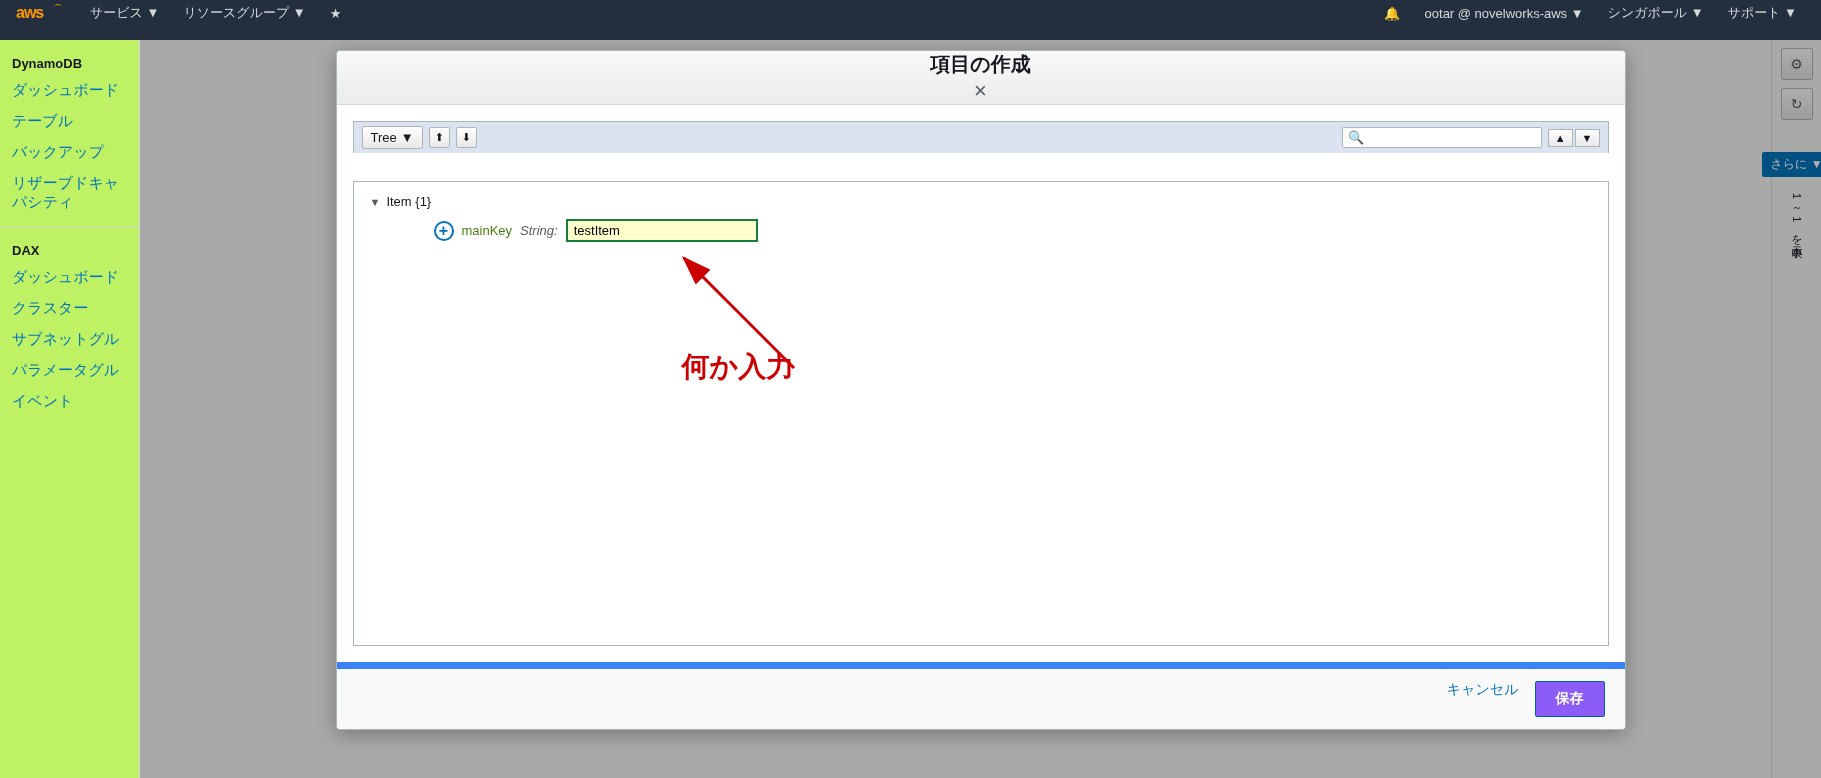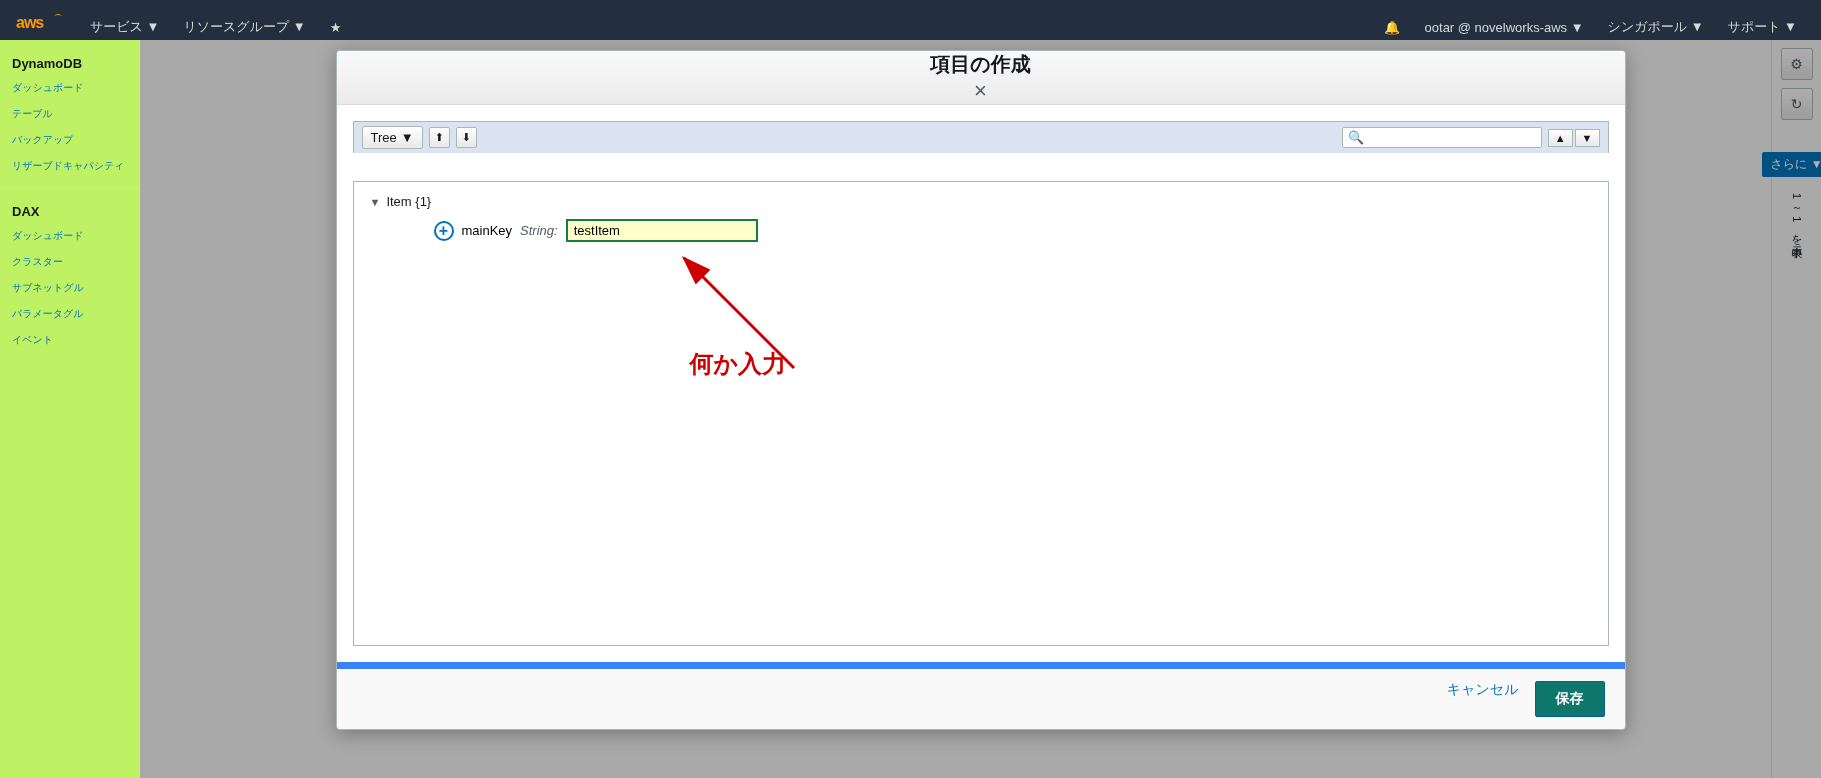--- a/index.html
+++ b/index.html
@@ -11,21 +11,21 @@
       overflow: hidden;
       position: relative;
     }
 
     
     .top-nav {
       width: 100%;
       height: 40px;
       background: #232f3e;
       display: flex;
-      align-items: flex-end;
+      align-items: flex-start;
       padding: 0 16px;
       position: relative;
       z-index: 10;
     }
     .top-nav-logo {
       width: 48px;
       height: 30px;
       margin-right: 16px;
       display: flex;
       align-items: center;
@@ -85,21 +85,21 @@
       flex-shrink: 0;
       z-index: 1;
     }
     .sidebar-section-title {
       font-size: 13px;
       font-weight: bold;
       color: #16191f;
       padding: 8px 12px 4px;
     }
     .sidebar-item {
-      font-size: 10px;
+      font-size: 15px;
       color: #0073bb;
       padding: 6px 12px;
       cursor: pointer;
     }
     .sidebar-divider {
       height: 1px;
       background: #d5dbdb;
       margin: 8px 0;
     }
 
@@ -278,21 +278,21 @@
       font-size: 16px;
       line-height: 16px;
       text-align: center;
       cursor: pointer;
       display: flex;
       align-items: center;
       justify-content: center;
       font-weight: bold;
     }
     .attr-name {
-      color: #000000;
+      color: #4d7c0f;
       font-weight: normal;
     }
     .attr-type {
       color: #545b64;
       font-style: italic;
     }
     .attr-value-input {
       border: 2px solid #15803d;
       background: #ffffcc;
       padding: 2px 6px;
@@ -312,21 +312,21 @@
       background: #f9f9f9;
       border-radius: 0 0 4px 4px;
     }
     .cancel-link {
       color: #0073bb;
       font-size: 14px;
       cursor: pointer;
       text-decoration: none;
     }
     .save-btn {
-      background: #0f766e;
+      background: #8b5cf6;
       color: #fff;
       border: 1px solid #0060a0;
       border-radius: 2px;
       padding: 8px 20px;
       font-size: 14px;
       font-weight: bold;
       cursor: pointer;
     }
     .right-icon-btn {
       width: 32px;
@@ -451,21 +451,21 @@
 
               <svg style="position:absolute; top:0; left:300px; width:200px; height:130px;">
                 <defs>
                   <marker id="arrowhead" markerWidth="10" markerHeight="7" refX="9" refY="3.5" orient="auto">
                     <polygon points="0 0, 10 3.5, 0 7" fill="#cc0000"></polygon>
                   </marker>
                 </defs>
                 <line x1="140" y1="120" x2="30" y2="10" stroke="#cc0000" stroke-width="3" marker-end="url(#arrowhead)"></line>
               </svg>
 
-              <div style="position:absolute; top:100px; left:336px; color:#cc0000; font-size:24px; font-weight:bold;">何か入力</div>
+              <div style="position:absolute; top:100px; left:328px; color:#cc0000; font-size:28px; font-weight:bold;">何か入力</div>
             </div>
 
           </div>
         </div>
 
         <div class="modal-footer">
           <span class="cancel-link">キャンセル</span>
           <button class="save-btn">保存</button>
         </div>
 

